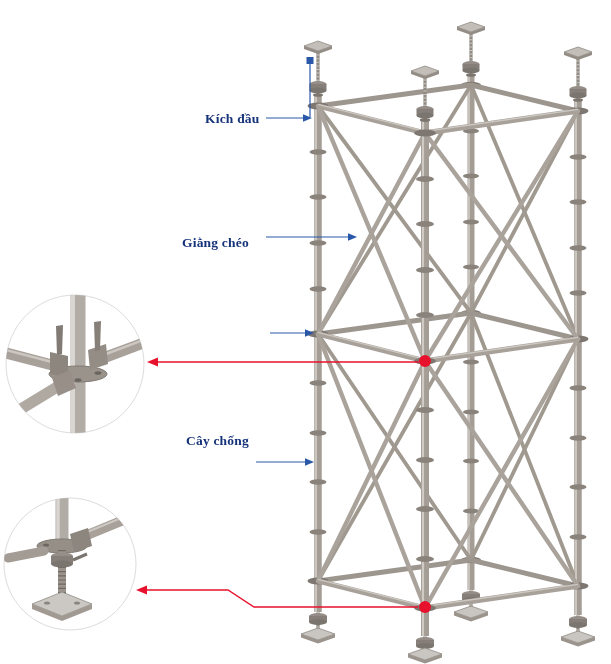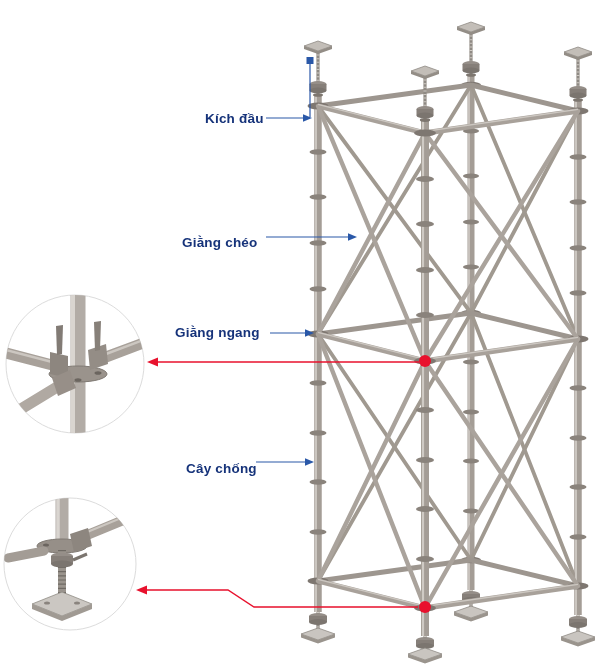--- a/index.html
+++ b/index.html
@@ -3,21 +3,21 @@
 <meta charset="utf-8">
 <style>
   :root{
     --label-text:#16337a;
     --leader-blue:#2a58a8;
     --leader-red:#e8112d;
   }
   html,body{margin:0;padding:0;background:#fff;}
   .stage{
     position:relative;width:611px;height:664px;background:#ffffff;overflow:hidden;
-    font-family:Liberation Sans, sans-serif;
+    font-family:Liberation Serif, serif;
   }
   .stage svg{position:absolute;left:0;top:0;}
   .lbl{
     position:absolute;font-weight:bold;font-size:13.5px;line-height:18px;
     color:var(--label-text);white-space:nowrap;letter-spacing:.2px;
   }
   .blue-stroke{stroke:var(--leader-blue);}
   .blue-fill{fill:var(--leader-blue);}
   .red-stroke{stroke:var(--leader-red);}
   .red-fill{fill:var(--leader-red);}
@@ -316,16 +316,15 @@
       <polygon points="32,604 62,592 92,604 62,616" fill="#cbc7c2" stroke="#918b85" stroke-width="0.8"></polygon>
       <path d="M32,604 L62,616 L92,604 L92,609 L62,621 L32,609 Z" fill="#a09a93"></path>
       <ellipse cx="47" cy="603" rx="3" ry="1.6" fill="#8a847e"></ellipse>
       <ellipse cx="77" cy="603" rx="3" ry="1.6" fill="#8a847e"></ellipse>
     </g>
   </g>
 </svg>
 
 <div class="lbl" style="left:205px; top:110px">Kích đầu</div>
 <div class="lbl" style="left:182px; top:234px">Giằng chéo</div>
-<div class="lbl" style="left:175px; top:324px">Giằng ngang</div>
-<div class="lbl" style="left:186px; top:460px">Cây chống</div>
+<div class="lbl" style="left:186px; top:432px">Cây chống</div>
 
 </div>
 
 </body></html>

